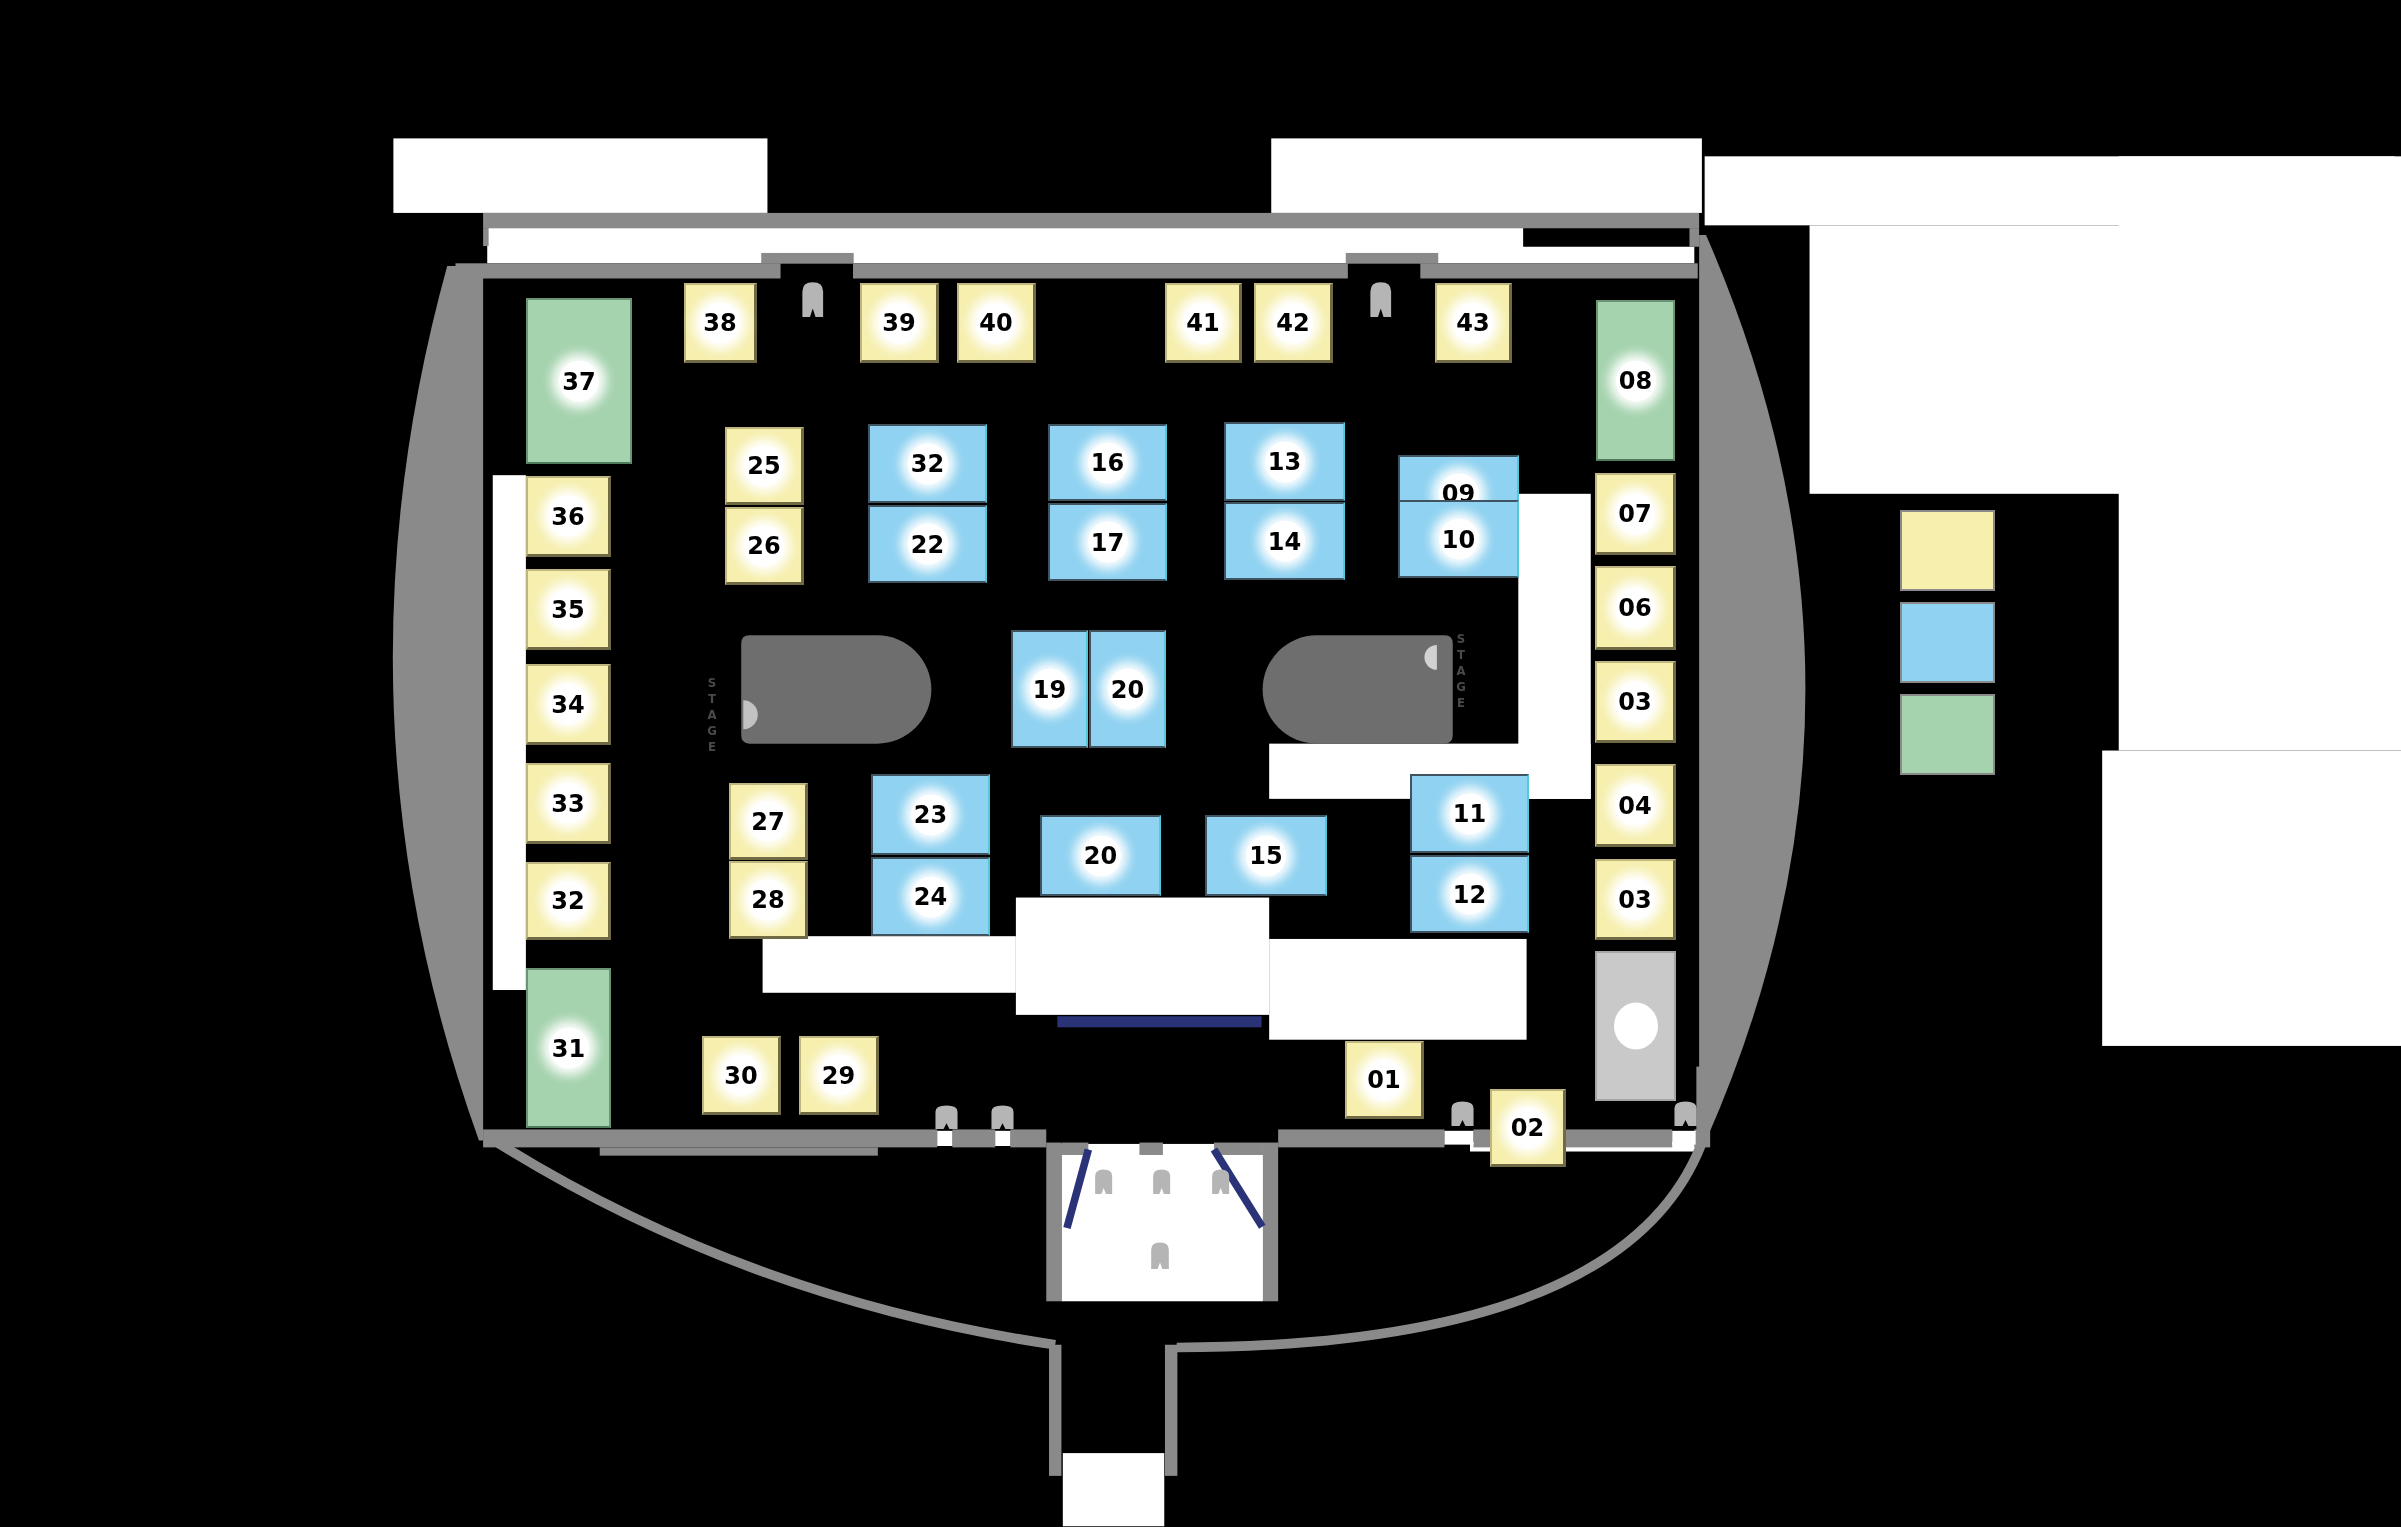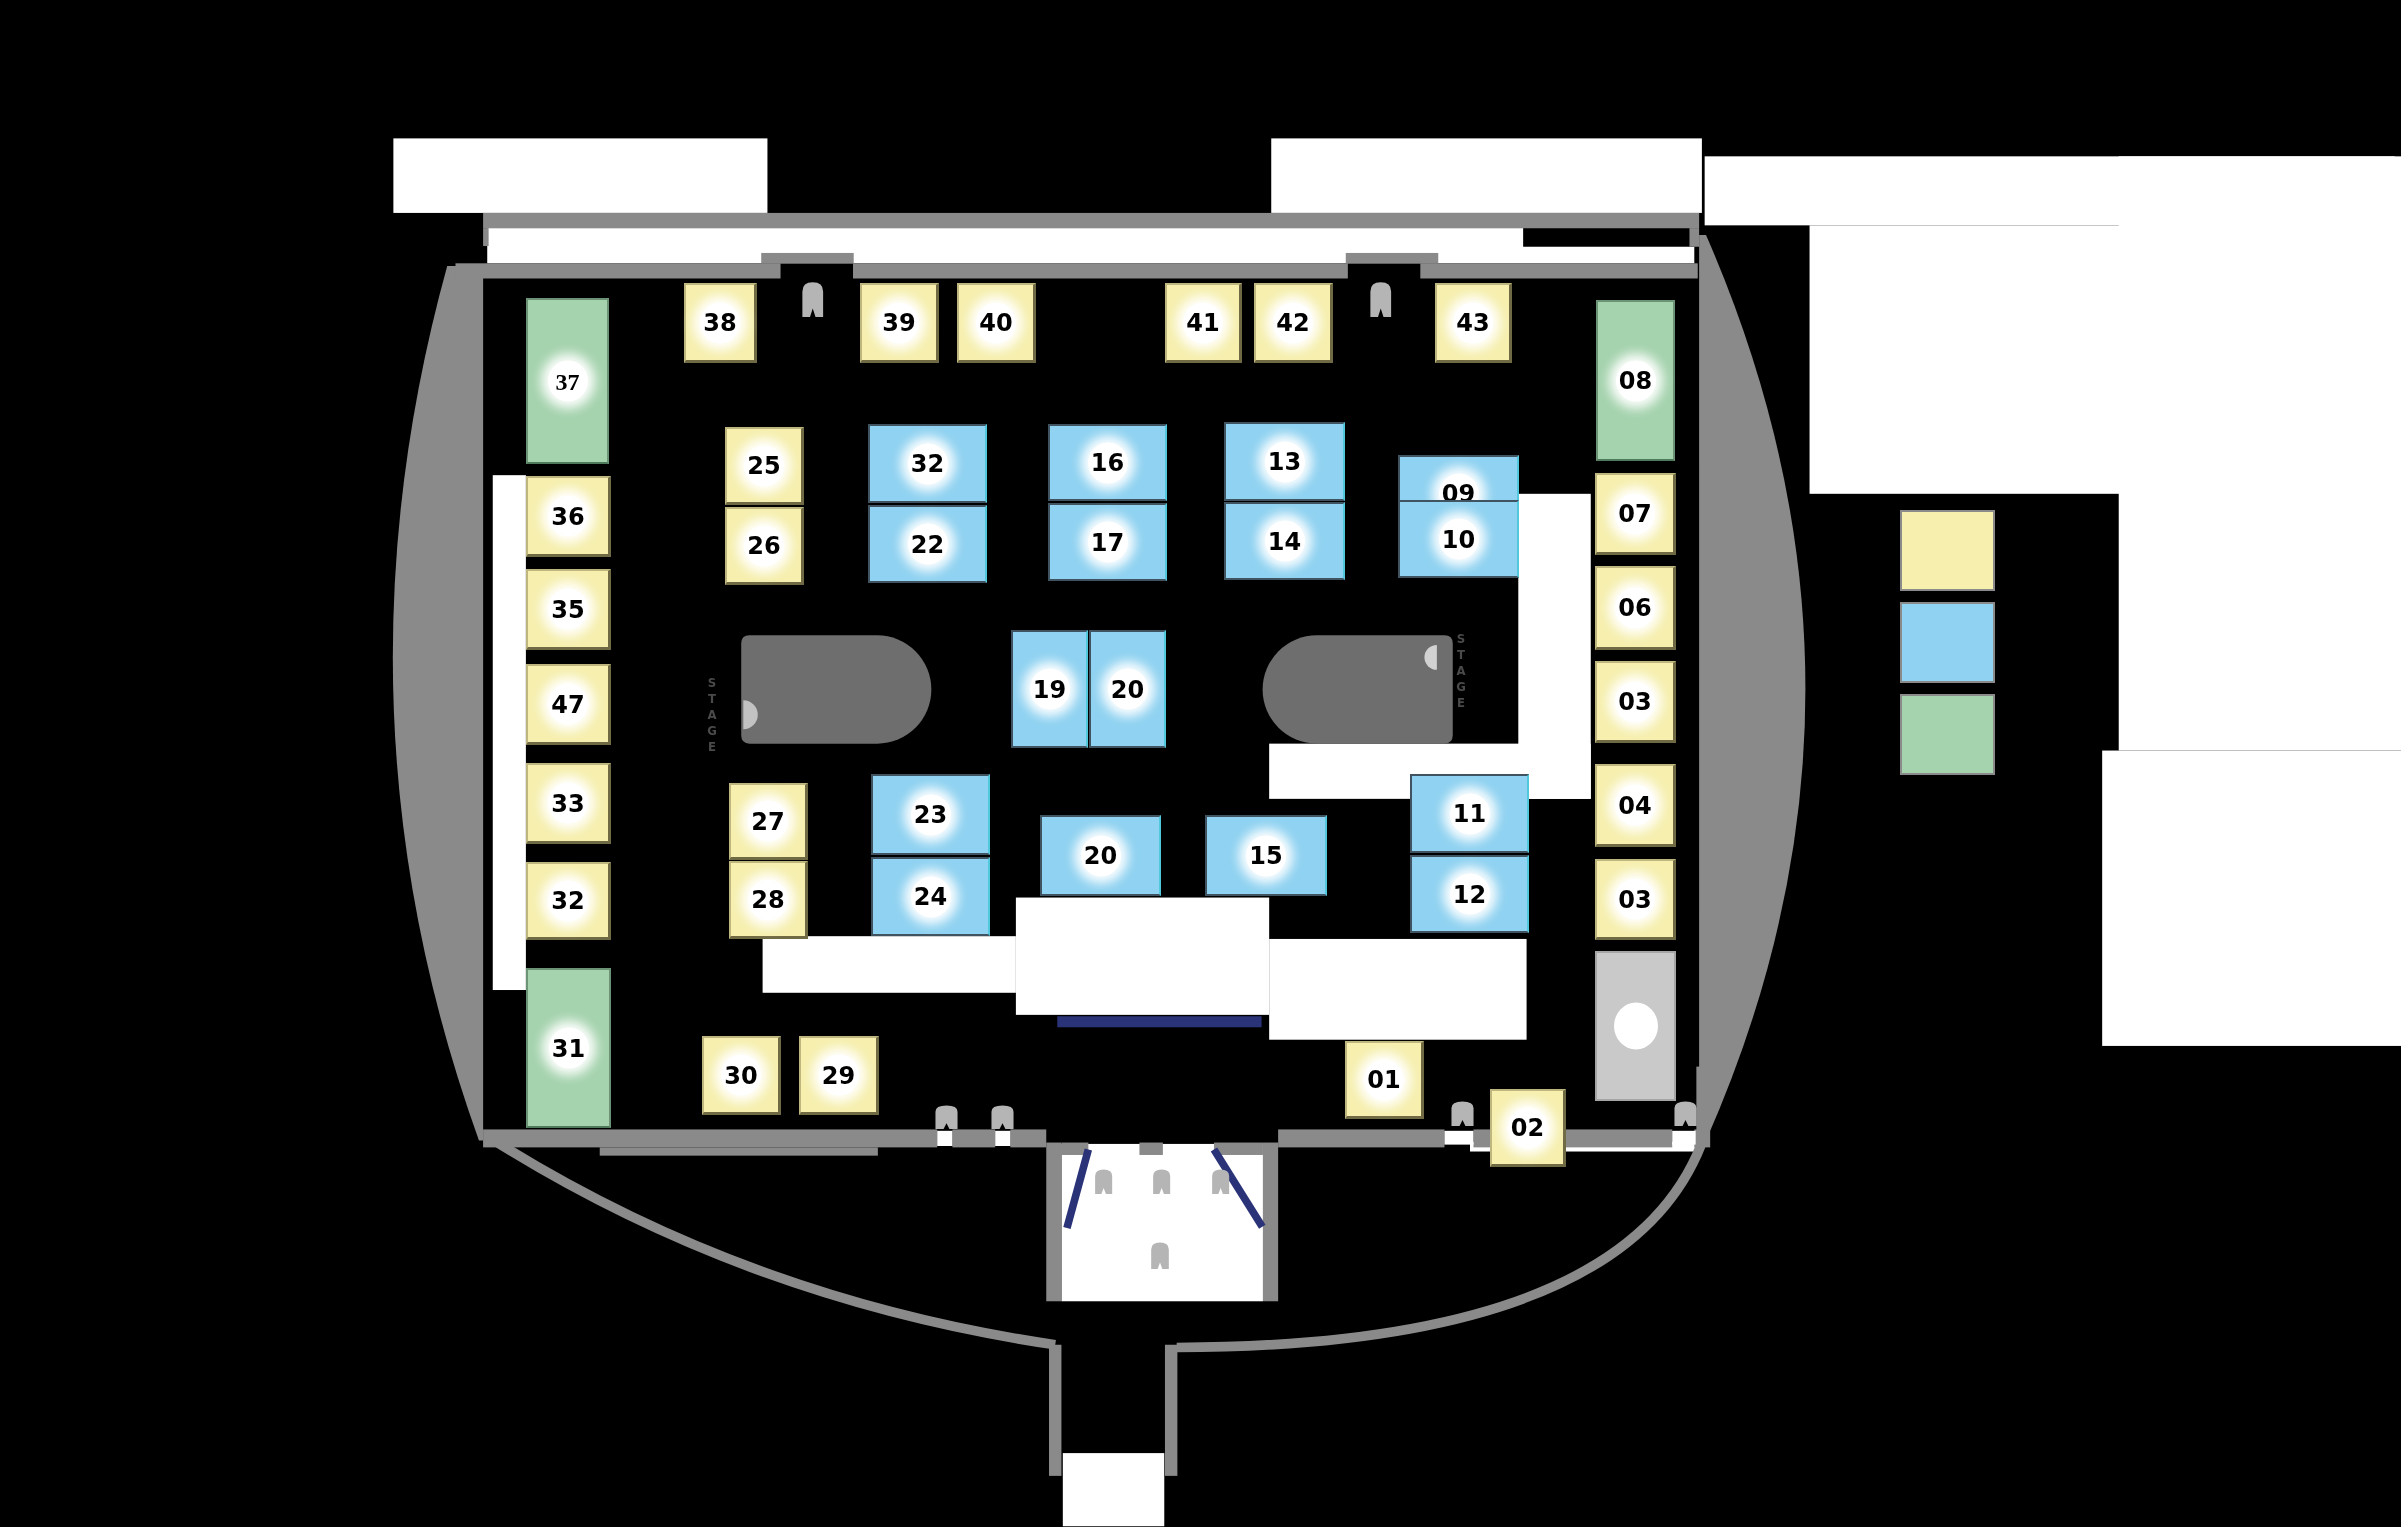--- a/index.html
+++ b/index.html
@@ -210,29 +210,29 @@
       <div class="booth green" style="left: 526px; top: 968px; width: 85px; height: 160px;">
         <span class="bubble">31</span>
       </div>
       <div class="booth yellow" style="left: 526px; top: 862px; width: 85px; height: 78px;">
         <span class="bubble">32</span>
       </div>
       <div class="booth yellow" style="left: 526px; top: 763px; width: 85px; height: 81px;">
         <span class="bubble">33</span>
       </div>
       <div class="booth yellow" style="left: 526px; top: 664px; width: 85px; height: 81px;">
-        <span class="bubble">47</span>
+        <span class="bubble">34</span>
       </div>
       <div class="booth yellow" style="left: 526px; top: 569px; width: 85px; height: 81px;">
         <span class="bubble">35</span>
       </div>
       <div class="booth yellow" style="left: 526px; top: 476px; width: 85px; height: 81px;">
         <span class="bubble">36</span>
       </div>
-      <div class="booth green" style="left: 526px; top: 298px; width: 83px; height: 166px; font-family: Liberation Serif, serif;">
+      <div class="booth green" style="left: 526px; top: 298px; width: 106px; height: 166px;">
         <span class="bubble">37</span>
       </div>
       <div class="booth yellow" style="left: 684px; top: 283px; width: 73px; height: 80px;">
         <span class="bubble">38</span>
       </div>
       <div class="booth yellow" style="left: 860px; top: 283px; width: 79px; height: 80px;">
         <span class="bubble">39</span>
       </div>
       <div class="booth yellow" style="left: 957px; top: 283px; width: 79px; height: 80px;">
         <span class="bubble">40</span>

